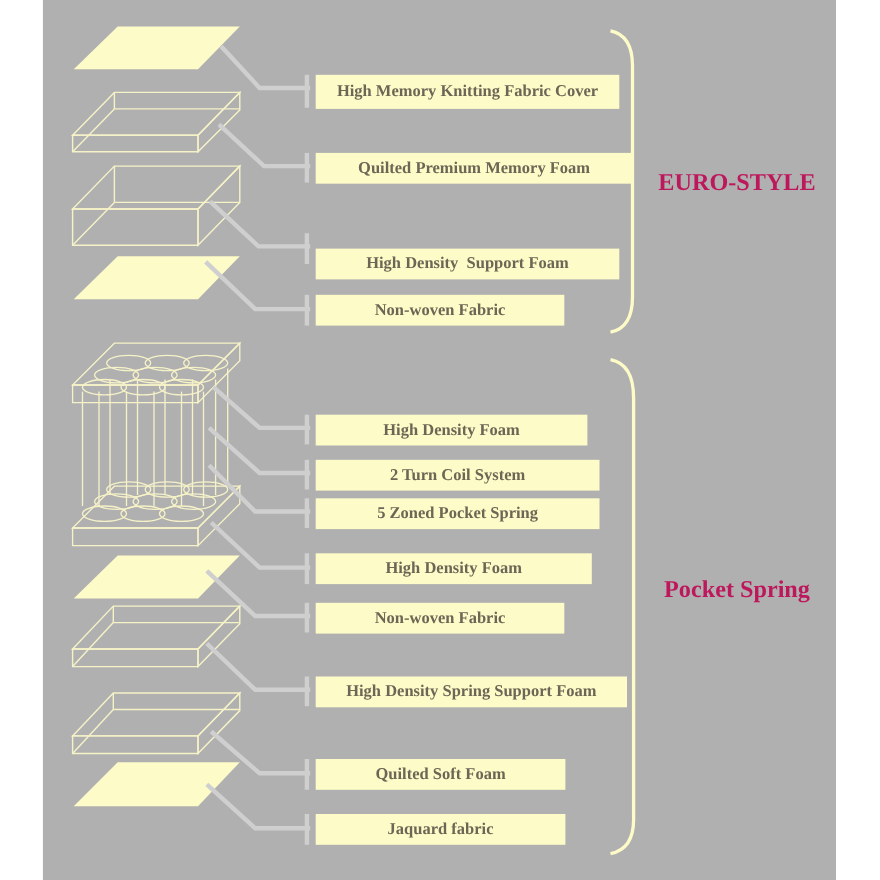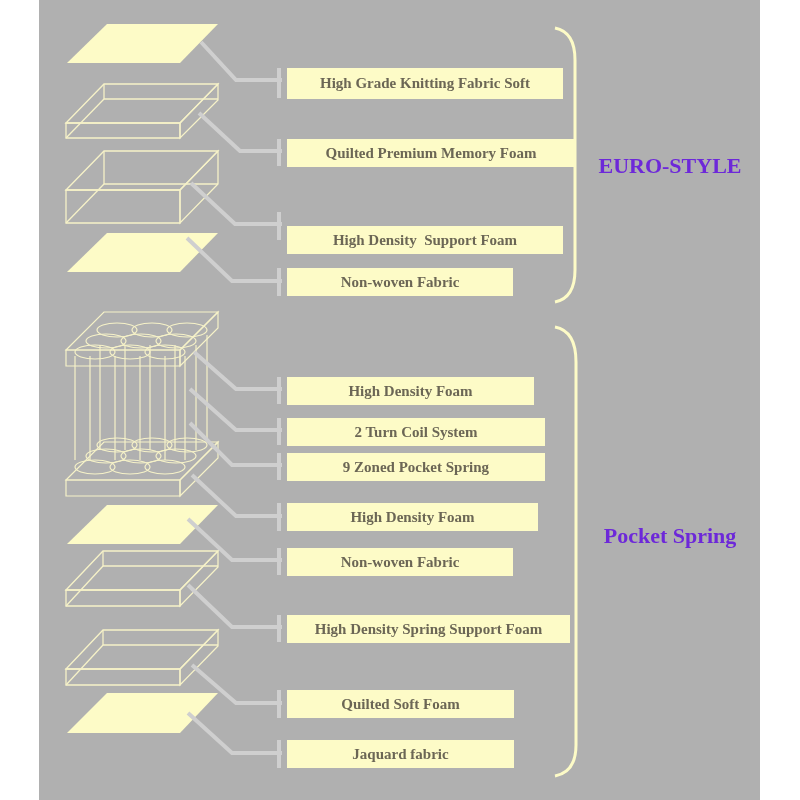--- a/index.html
+++ b/index.html
@@ -8,21 +8,21 @@
     position: absolute; left: 39px; top: 0; width: 721px; height: 800px;
     background: #b0b0b0;
   }
   svg.art { position: absolute; left: 0; top: 0; width: 800px; height: 800px; }
   .label {
     position: absolute; background: #fdfbc7; color: #6b6655;
     font-family: "Liberation Serif", serif; font-weight: bold; font-size: 15px;
     line-height: 28px; height: 28px; text-align: center; white-space: pre;
   }
   .group-title {
-    position: absolute; color: #6d28d9; text-align: center;
+    position: absolute; color: #be185d; text-align: center;
     font-family: "Liberation Serif", serif; font-weight: bold; font-size: 22px; line-height: 28px;
   }
 </style>
 </head>
 <body>
 
 <div class="canvas"></div>
 
 <svg class="art" viewBox="0 0 800 800">
 
@@ -140,28 +140,28 @@
     <line x1="279" y1="548" x2="279" y2="575"></line>
     <line x1="279" y1="615" x2="279" y2="642"></line>
     <line x1="279" y1="690" x2="279" y2="718"></line>
     <line x1="279" y1="740" x2="279" y2="768"></line>
   </g>
 
   <path d="M555,28 Q575,32 575,60 L575,270 Q575,298 555,302" fill="none" stroke="#fdfbc7" stroke-width="3"></path>
   <path d="M555,327 Q576,331 576,362 L576,745 Q576,772 555,776" fill="none" stroke="#fdfbc7" stroke-width="3"></path>
 </svg>
 
-<div class="label" style="left:287px; top:68px; width:276px; height:31px; line-height:31px;">High Grade Knitting Fabric Soft</div>
+<div class="label" style="left:287px; top:68px; width:276px; height:31px; line-height:31px;">High Memory Knitting Fabric Cover</div>
 <div class="label" style="left:287px; top:139px; width:288px;">Quilted Premium Memory Foam</div>
 <div class="label" style="left:287px; top:226px; width:276px;">High Density  Support Foam</div>
 <div class="label" style="left:287px; top:268px; width:226px;">Non-woven Fabric</div>
 
 <div class="label" style="left:287px; top:377px; width:247px;">High Density Foam</div>
 <div class="label" style="left:287px; top:418px; width:258px;">2 Turn Coil System</div>
-<div class="label" style="left:287px; top:453px; width:258px;">9 Zoned Pocket Spring</div>
+<div class="label" style="left:287px; top:453px; width:258px;">5 Zoned Pocket Spring</div>
 <div class="label" style="left:287px; top:503px; width:251px;">High Density Foam</div>
 <div class="label" style="left:287px; top:548px; width:226px;">Non-woven Fabric</div>
 <div class="label" style="left:287px; top:615px; width:283px;">High Density Spring Support Foam</div>
 <div class="label" style="left:287px; top:690px; width:227px;">Quilted Soft Foam</div>
 <div class="label" style="left:287px; top:740px; width:227px;">Jaquard fabric</div>
 
 <div class="group-title" style="left:585px; top:152px; width:170px;">
   <div>EURO-STYLE</div>
 </div>
 <div class="group-title" style="left:585px; top:522px; width:170px;">

